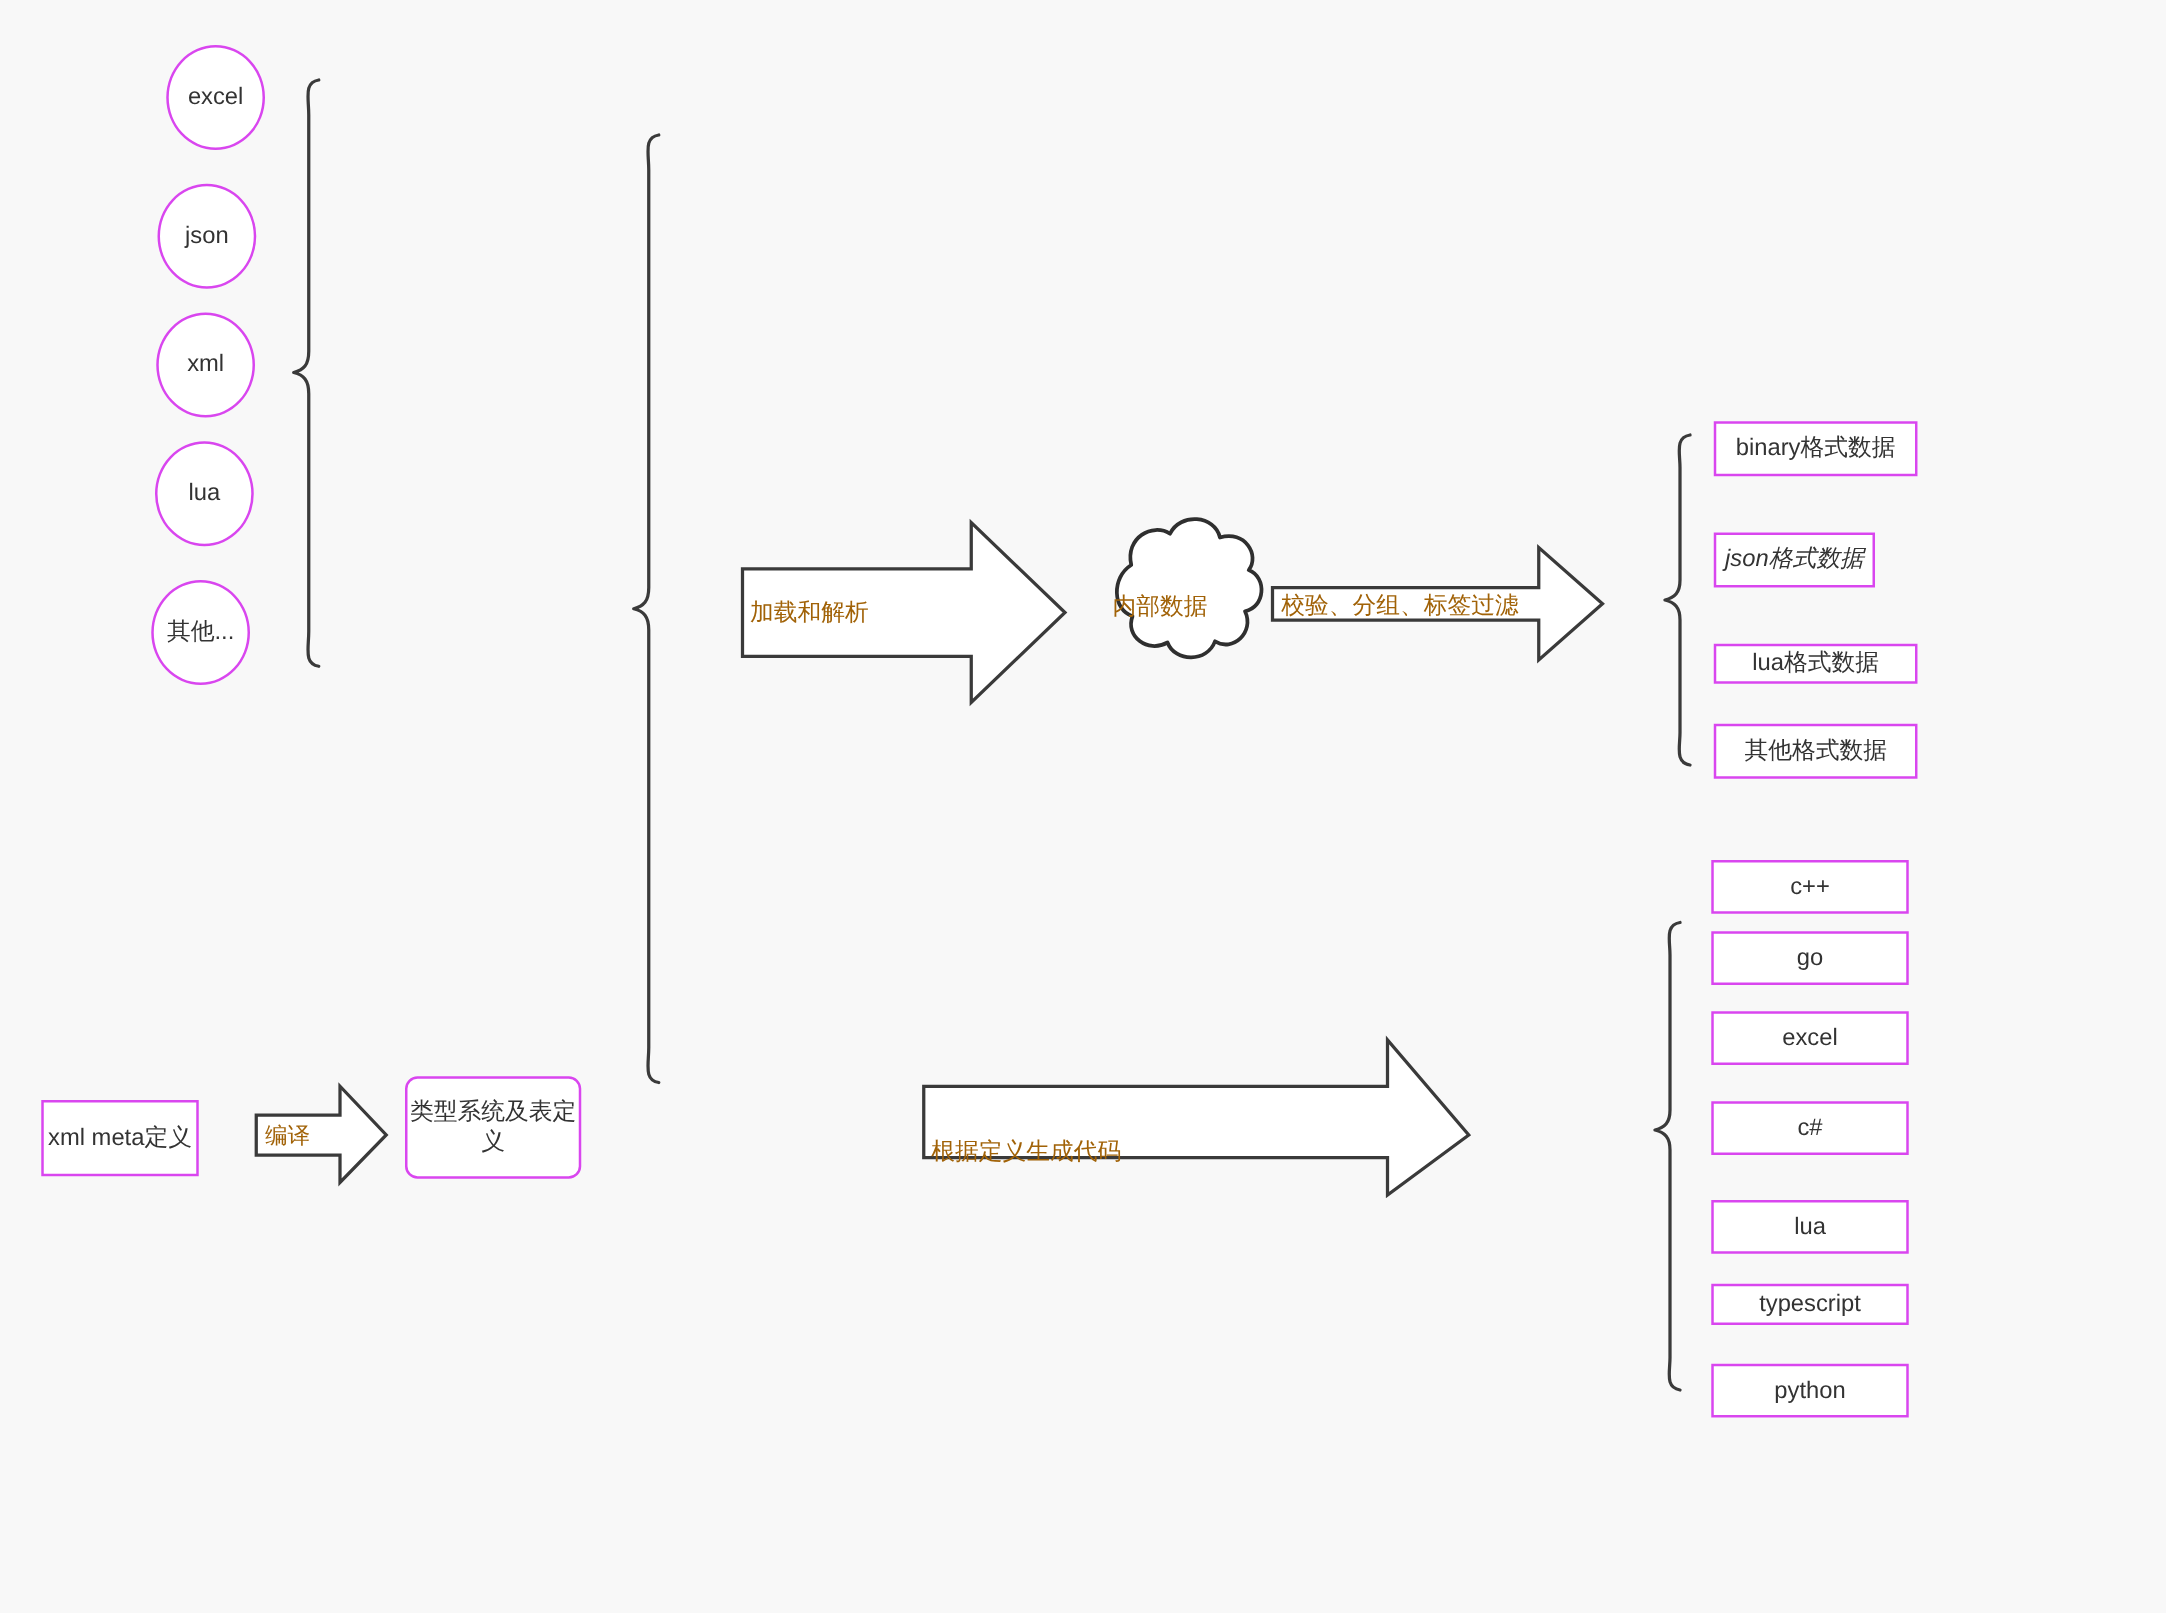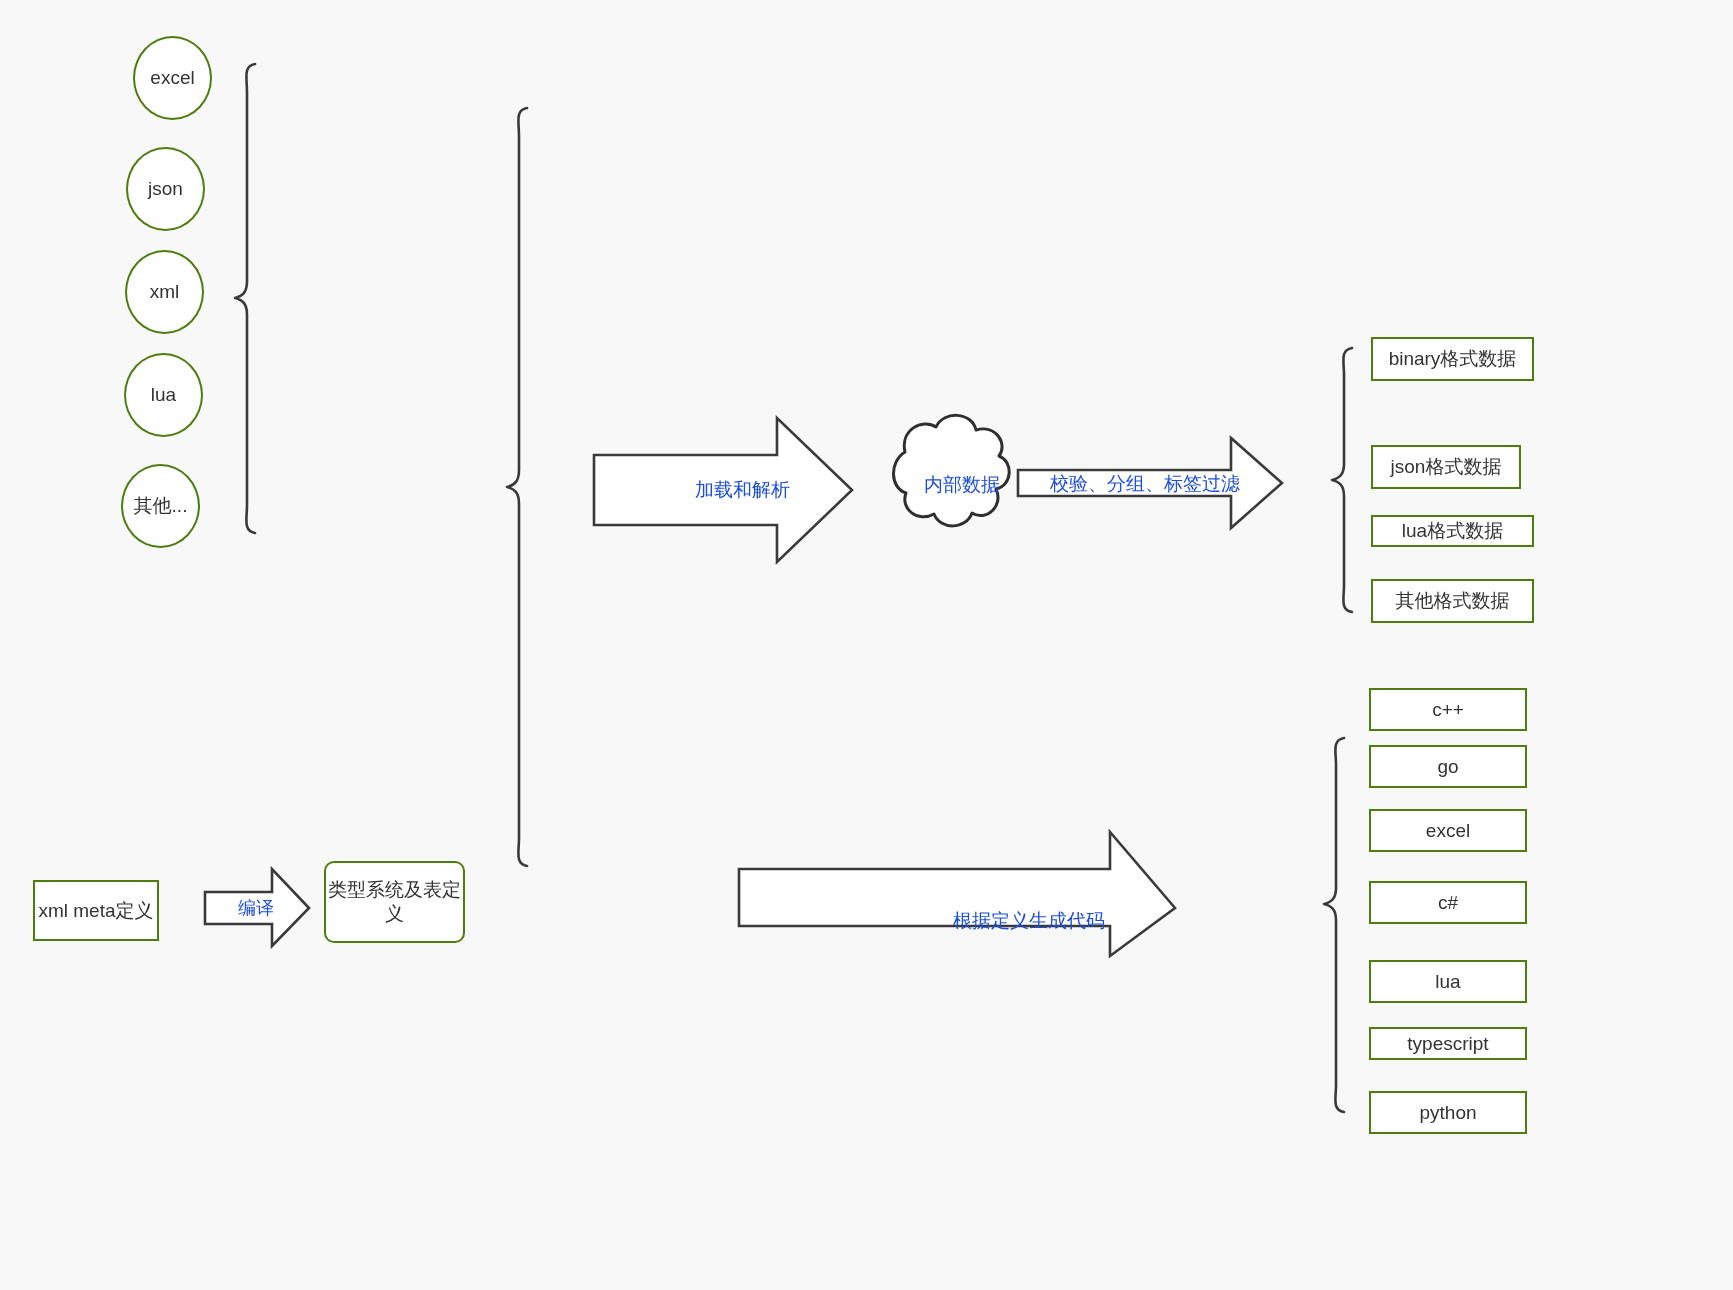--- a/index.html
+++ b/index.html
@@ -5,26 +5,26 @@
   html,body{margin:0;padding:0;}
   body{
     width:1733px;height:1290px;
     background:#f8f8f8;
     font-family:"Liberation Sans","DejaVu Sans",sans-serif;
     color:#333333;
     overflow:hidden;
   }
   #stage{position:relative;width:1733px;height:1290px;}
 
-  .node{position:absolute;box-sizing:border-box;display:flex;align-items:center;justify-content:center;text-align:center;background:#ffffff;border:2px solid #4d7c0f;font-size:19px;line-height:1.25;color:#333;}
+  .node{position:absolute;box-sizing:border-box;display:flex;align-items:center;justify-content:center;text-align:center;background:#ffffff;border:2px solid #d946ef;font-size:19px;line-height:1.25;color:#333;}
   .ellipse{border-radius:50%;}
   .rect{border-radius:0;}
   .roundrect{border-radius:10px;}
 
-  .lbl{position:absolute;display:flex;align-items:center;justify-content:flex-end;text-align:center;font-size:19px;color:#1d4ed8;pointer-events:none;}
+  .lbl{position:absolute;display:flex;align-items:center;justify-content:flex-start;text-align:center;font-size:19px;color:#a16207;pointer-events:none;}
 
   svg.layer{position:absolute;left:0;top:0;width:1733px;height:1290px;overflow:visible;}
   .stroke{fill:none;stroke:#3a3a3a;stroke-width:2.6;stroke-linecap:round;stroke-linejoin:round;}
   .shape{fill:#ffffff;stroke:#3a3a3a;stroke-width:2.6;stroke-linejoin:miter;}
   .shape-cloud{fill:#ffffff;stroke:#2f2f2f;stroke-width:3;stroke-linejoin:round;}
 </style>
 </head>
 <body>
 
 <div id="stage">
@@ -91,21 +91,21 @@
     <span>根据定义生成代码</span>
   </div>
 
   <div class="lbl" style="left:212px;top:894px;width:62px;height:28px;font-size:18px;">
     <span>编译</span>
   </div>
 
   <div class="node rect" style="left:1371px;top:337px;width:163px;height:44px;">
     <span>binary格式数据</span>
   </div>
-  <div class="node rect" style="left:1371px;top:445px;width:150px;height:44px;">
+  <div class="node rect" style="left:1371px;top:426px;width:129px;height:44px;font-style:italic;">
     <span>json格式数据</span>
   </div>
   <div class="node rect" style="left:1371px;top:515px;width:163px;height:32px;justify-content:center;">
     <span>lua格式数据</span>
   </div>
   <div class="node rect" style="left:1371px;top:579px;width:163px;height:44px;">
     <span>其他格式数据</span>
   </div>
 
   <div class="node rect" style="left:33px;top:880px;width:126px;height:61px;">

